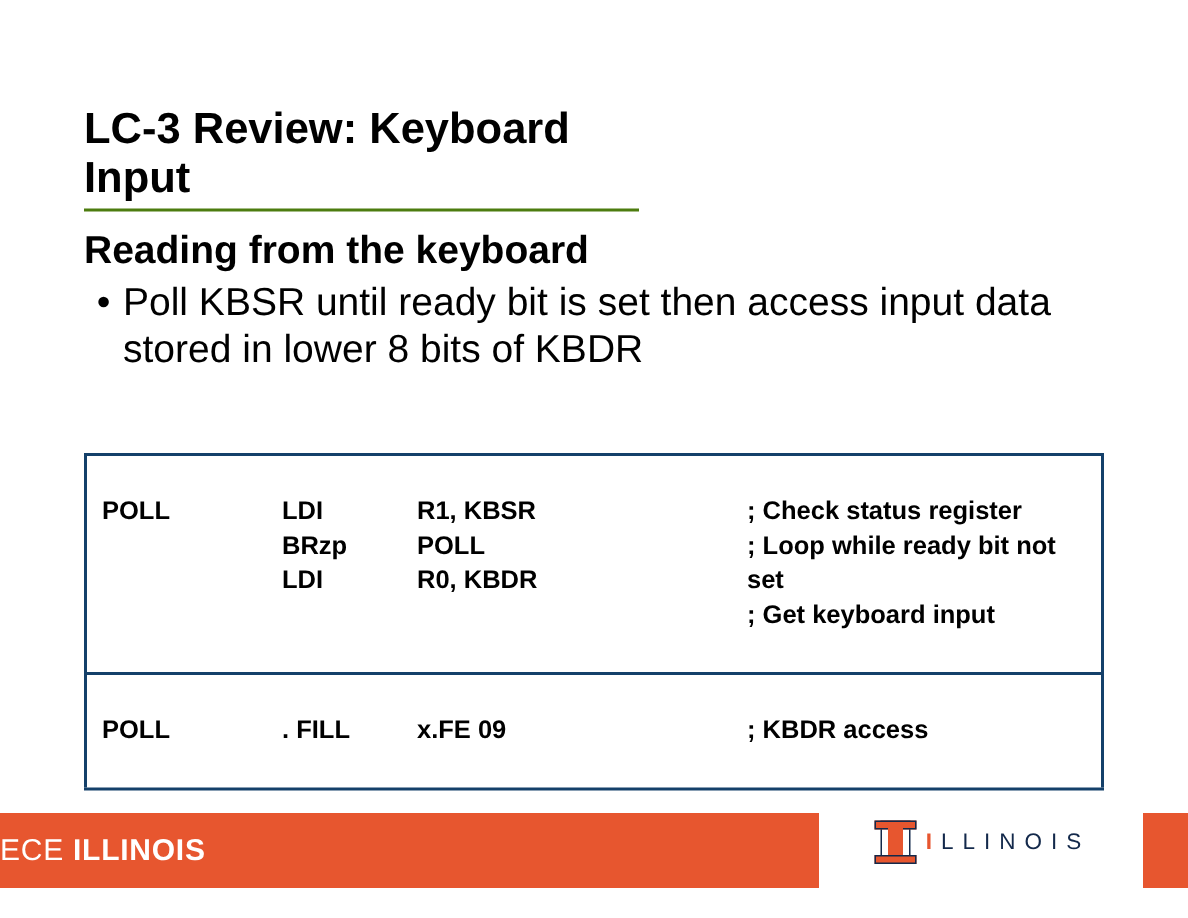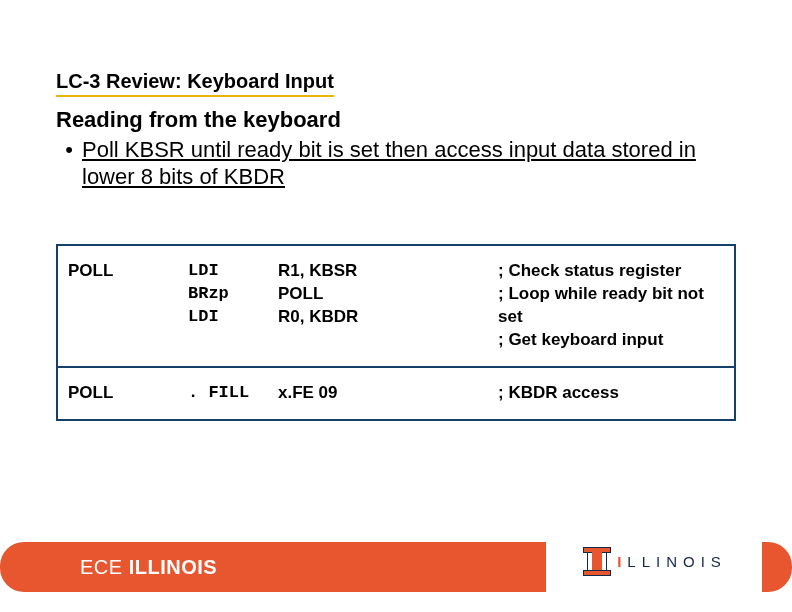--- a/index.html
+++ b/index.html
@@ -15,86 +15,83 @@
   .slide {
     position: relative;
     width: 792px;
     height: 612px;
     box-sizing: border-box;
   }
   .content {
     padding: 70px 56px 0 56px;
   }
   .title {
-    font-size: 20px;
+    font-size: 29px;
     font-weight: bold;
     line-height: 1.15;
-    border-bottom: 2px solid #eab308;
+    border-bottom: 2px solid #4d7c0f;
     display: inline-block;
     padding-bottom: 2px;
     max-width: 370px;
   }
   .body {
     margin-top: 10px;
-    font-size: 22px;
+    font-size: 26px;
     line-height: 1.2;
   }
   .boldline {
     font-weight: bold;
   }
   .bullet {
     display: flex;
     margin-top: 4px;
   }
   .bullet .dot {
     width: 26px;
     flex: 0 0 26px;
     text-align: center;
   }
   .bullet .txt {
     flex: 1;
-    text-decoration: underline;
   }
   .code-table {
     margin: 54px 56px 0 56px;
     border: 2px solid #14406a;
     border-collapse: collapse;
     width: calc(792px - 112px);
     font-size: 17px;
   }
   .code-table td {
     border-top: 2px solid #14406a;
     border-bottom: 2px solid #14406a;
-    padding: 14px 10px;
+    padding: 26px 10px;
     vertical-align: top;
     line-height: 1.35;
     font-weight: bold;
   }
   .code-table tr:first-child td {
     border-top: none;
   }
   .col-label   { width: 100px; }
-  .col-opcode  { width: 70px; font-family: Liberation Mono, monospace;  }
+  .col-opcode  { width: 70px;  }
   .col-operand { width: 200px; }
   .col-comment { }
   .footer {
     position: absolute;
     left: 0;
     bottom: 20px;
     width: 100%;
   }
   .orange-bar {
     background: #e7562f;
     height: 50px;
     width: 100%;
     display: flex;
     align-items: center;
-    padding-left: 80px;
     box-sizing: border-box;
-    border-radius: 24px;
   }
   .ece {
     color: #fff;
     font-size: 20px;
     letter-spacing: 0.5px;
   }
   .ece .thin { font-weight: 400; }
   .ece .bold { font-weight: 700; }
   .logo-strip {
     position: absolute;

